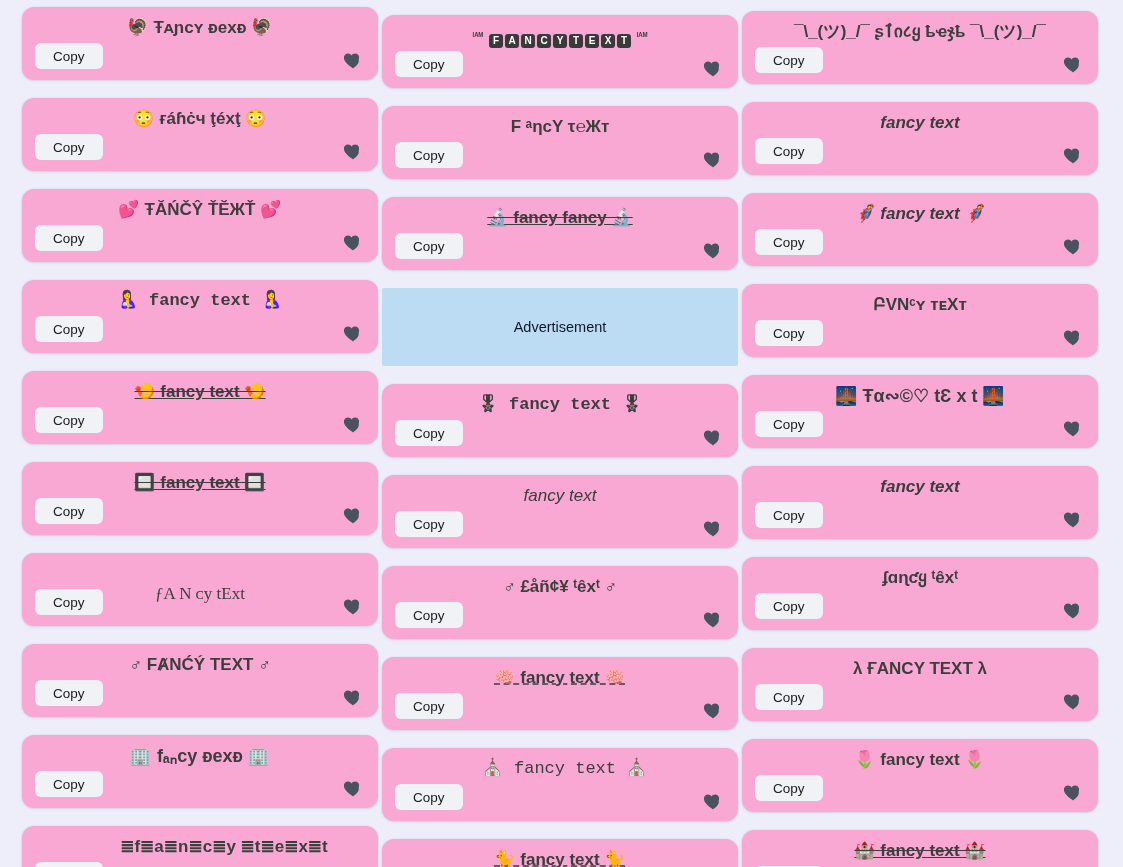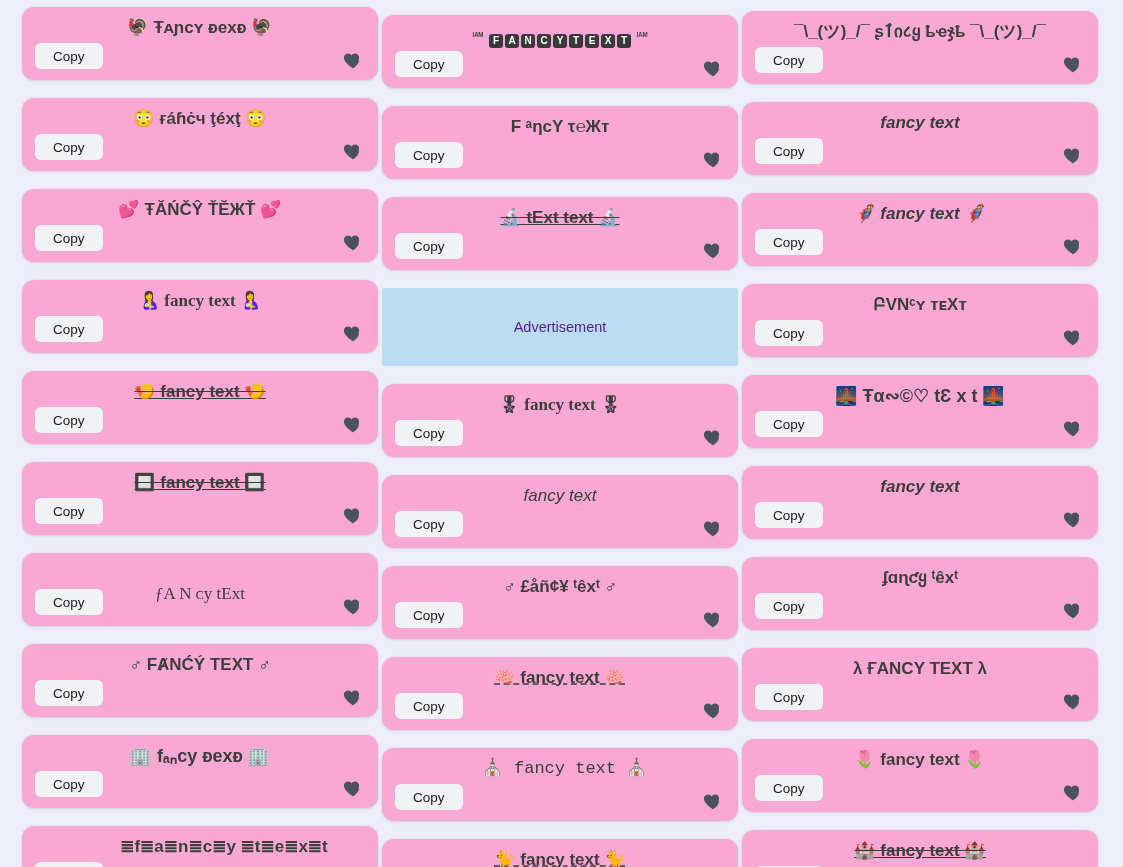--- a/index.html
+++ b/index.html
@@ -73,30 +73,30 @@
   .fav svg { display: block; width: 22px; height: 22px; }
 
   .ad {
     background: #bbdcf2;
     border-radius: 2px;
     height: 78px;
     margin-bottom: 18px;
     display: flex;
     align-items: center;
     justify-content: center;
-    color: #4c1d95;
+    color: #0f172a;
     font-size: 14.5px;
   }
 
   
   .s-bold      { font-weight: bold; }
   .s-italic    { font-style: italic; font-weight: bold; }
   .s-italic-l  { font-style: italic; }
   .s-serif     { font-family: "Liberation Serif", serif; margin-top: 20px; }
-  .s-serifb    { font-family: Liberation Serif, serif; font-weight: bold; }
+  .s-serifb    { font-family: Liberation Mono, monospace; font-weight: bold; }
   .s-mono      { font-family: "Liberation Mono", monospace; padding-left: 16px; }
   .s-udash     { text-decoration: underline dashed; font-weight: bold; }
   .s-both      { text-decoration: underline line-through; font-weight: bold; }
   .s-slash     { font-weight: bold; }
   .s-box span.bx {
     display: inline-block;
     background: #3a3a3a;
     color: #fff;
     border-radius: 3px;
     font-size: 10px;
@@ -215,21 +215,21 @@
       <div class="card">
         <div class="preview s-bold">F ᵃηcY τ℮Жт</div>
         <button class="copy-btn">Copy</button>
         <div class="fav">
           <svg viewBox="0 0 24 24" aria-hidden="true">
             <path fill="#4a5160" d="M12 21s-7.5-4.6-9.4-9.1C1.2 8.3 3.1 5 6.4 5c2 0 3.3 1.1 4 2 .7-.9 2-2 4-2 3.3 0 5.2 3.3 3.8 6.9C19.5 16.4 12 21 12 21z"></path>
           </svg>
         </div>
       </div>
       <div class="card">
-        <div class="preview s-both">🔬 tExt text 🔬</div>
+        <div class="preview s-both">🔬 fancy fancy 🔬</div>
         <button class="copy-btn">Copy</button>
         <div class="fav">
           <svg viewBox="0 0 24 24" aria-hidden="true">
             <path fill="#4a5160" d="M12 21s-7.5-4.6-9.4-9.1C1.2 8.3 3.1 5 6.4 5c2 0 3.3 1.1 4 2 .7-.9 2-2 4-2 3.3 0 5.2 3.3 3.8 6.9C19.5 16.4 12 21 12 21z"></path>
           </svg>
         </div>
       </div>
       <div class="ad">
         <span>Advertisement</span>
       </div>

